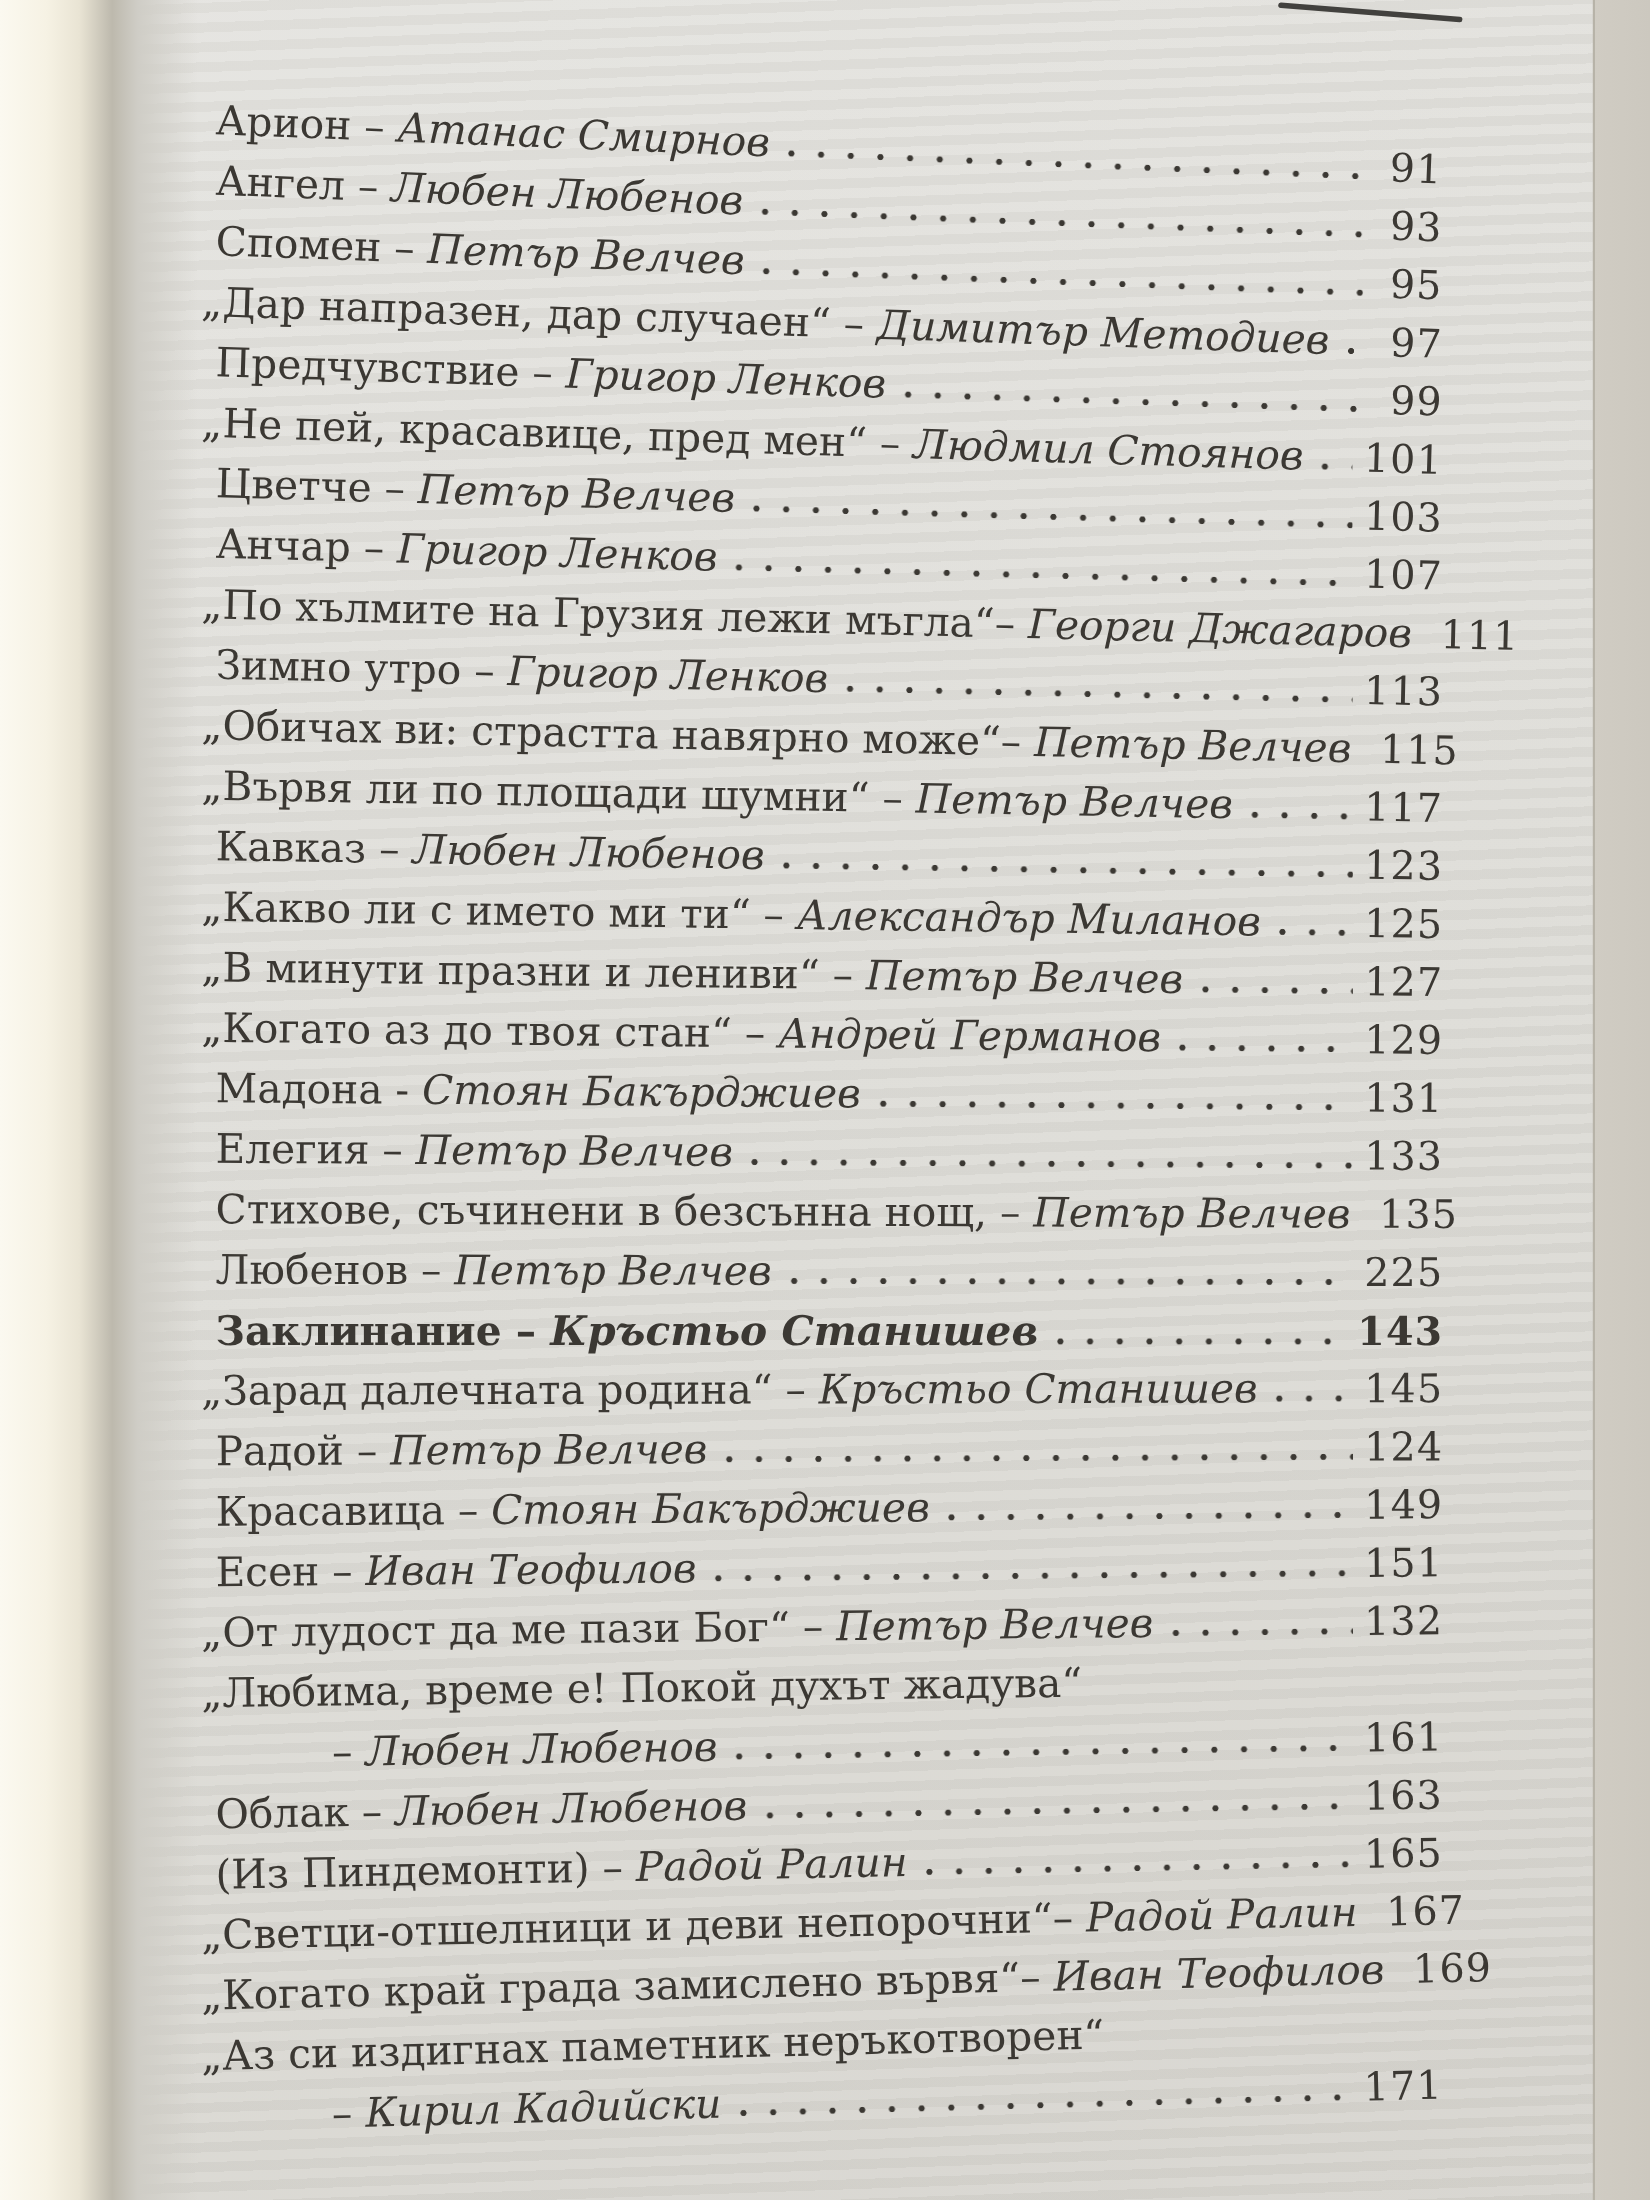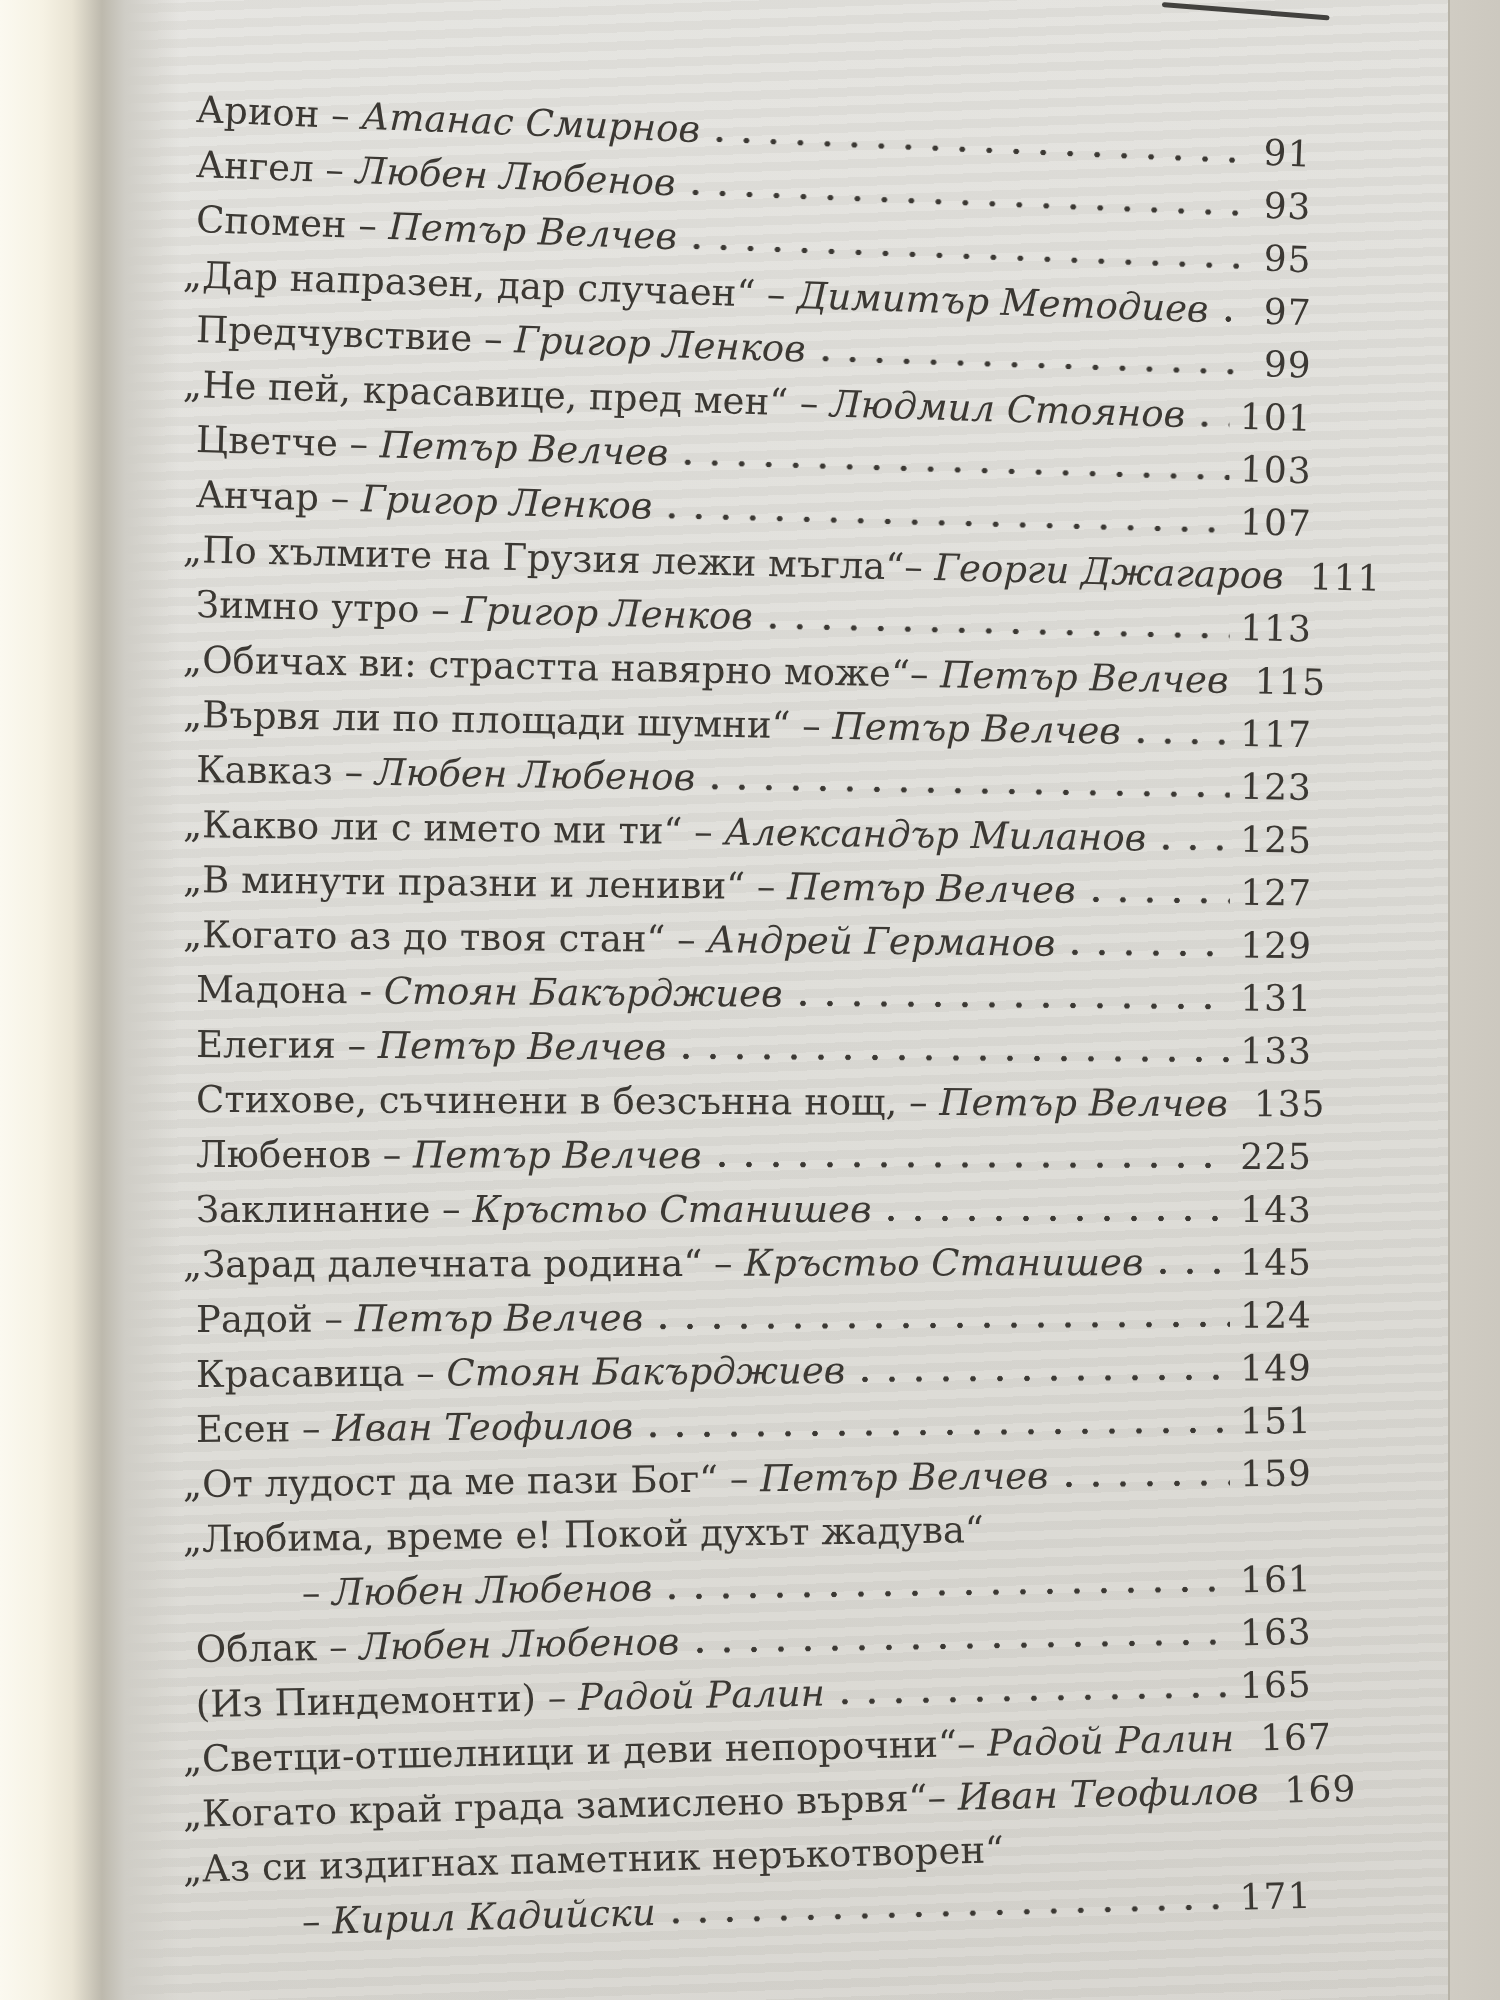--- a/index.html
+++ b/index.html
@@ -201,21 +201,21 @@
         <span class="a">Петър Велчев</span>
         <span class="leader"></span>
         <span class="pg">135</span>
       </div>
       <div class="line" style="transform: rotate(0.11deg);">
         <span class="t">Любенов – </span>
         <span class="a">Петър Велчев</span>
         <span class="leader"></span>
         <span class="pg">225</span>
       </div>
-      <div class="line" style="transform: rotate(0deg);">
+      <div class="line" style="transform: rotate(0deg); font-weight: bold;">
         <span class="t">Заклинание – </span>
         <span class="a">Кръстьо Станишев</span>
         <span class="leader"></span>
         <span class="pg">143</span>
       </div>
       <div class="line hangquote" style="transform: rotate(-0.12deg);">
         <span class="t">„Зарад далечната родина“ – </span>
         <span class="a">Кръстьо Станишев</span>
         <span class="leader"></span>
         <span class="pg">145</span>
@@ -235,21 +235,21 @@
       <div class="line" style="transform: rotate(-0.46deg);">
         <span class="t">Есен – </span>
         <span class="a">Иван Теофилов</span>
         <span class="leader"></span>
         <span class="pg">151</span>
       </div>
       <div class="line hangquote" style="transform: rotate(-0.58deg);">
         <span class="t">„От лудост да ме пази Бог“ – </span>
         <span class="a">Петър Велчев</span>
         <span class="leader"></span>
-        <span class="pg">159</span>
+        <span class="pg">132</span>
       </div>
       <div class="line hangquote" style="transform: rotate(-0.69deg);">
         <span class="t">„Любима, време е! Покой духът жадува“</span>
         <span class="a"></span>
       </div>
       <div class="line indent" style="transform: rotate(-0.81deg);">
         <span class="t">– </span>
         <span class="a">Любен Любенов</span>
         <span class="leader"></span>
         <span class="pg">161</span>

